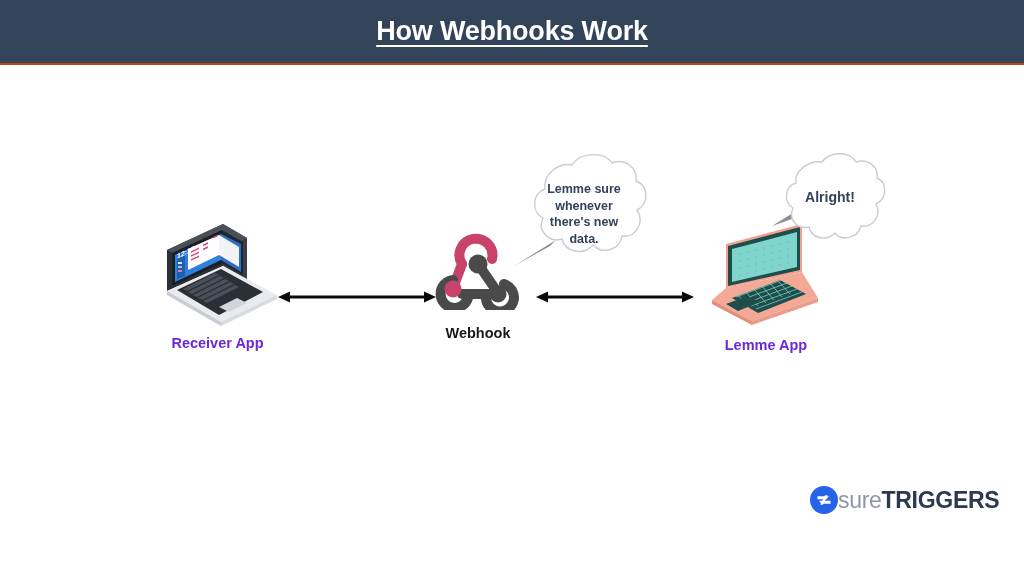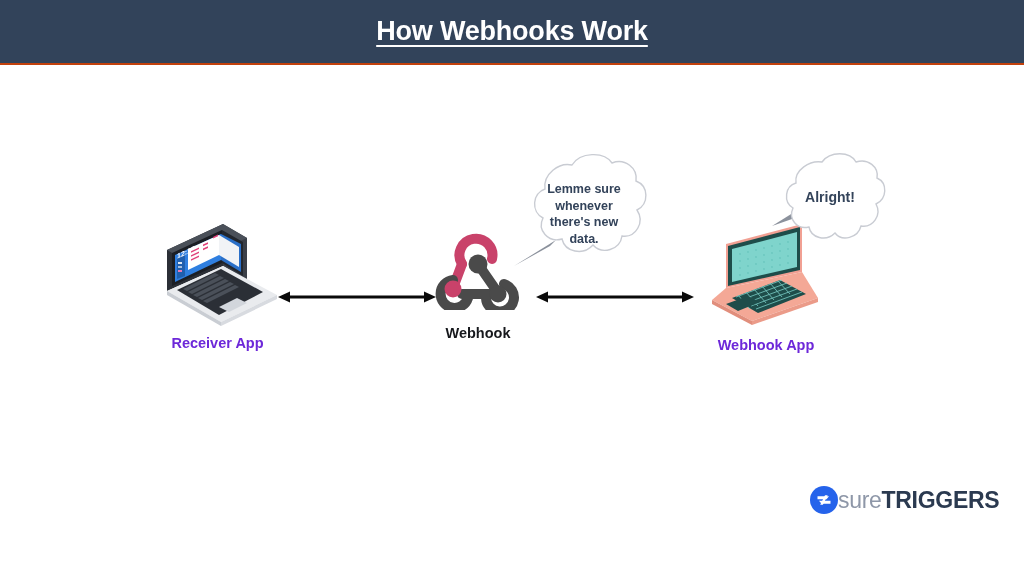--- a/index.html
+++ b/index.html
@@ -262,21 +262,21 @@
         <line x1="32" y1="73" x2="44" y2="87"></line>
         <line x1="40" y1="70" x2="52" y2="84"></line>
         <line x1="48" y1="67" x2="60" y2="81"></line>
         <line x1="56" y1="64" x2="68" y2="78"></line>
         <line x1="64" y1="61" x2="76" y2="75"></line>
         <line x1="72" y1="59" x2="84" y2="72"></line>
       </g>
 
       <polygon points="20,82 42,74 54,80 32,89" fill="#1e4d4a"></polygon>
     </svg>
-    <div class="caption" style="left:-1px; top:115px; width:122px;">Webhook App</div>
+    <div class="caption" style="left:-1px; top:115px; width:122px;">Lemme App</div>
   </div>
 
   <div class="bubble-wrap bubble-1" style="left:512px; top:148px; width:150px; height:122px;">
     <svg width="150" height="122" viewBox="0 0 150 122">
 
       <polygon points="38,98 2,118 44,92" fill="#8b919c"></polygon>
 
       <path d="M 60 17
                C 68 4, 92 3, 100 15
                C 113 10, 126 20, 124 33

